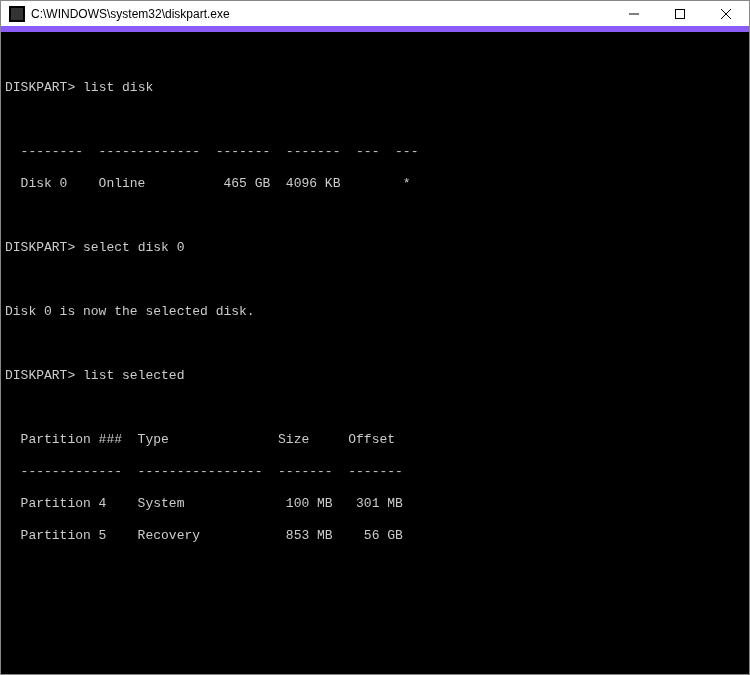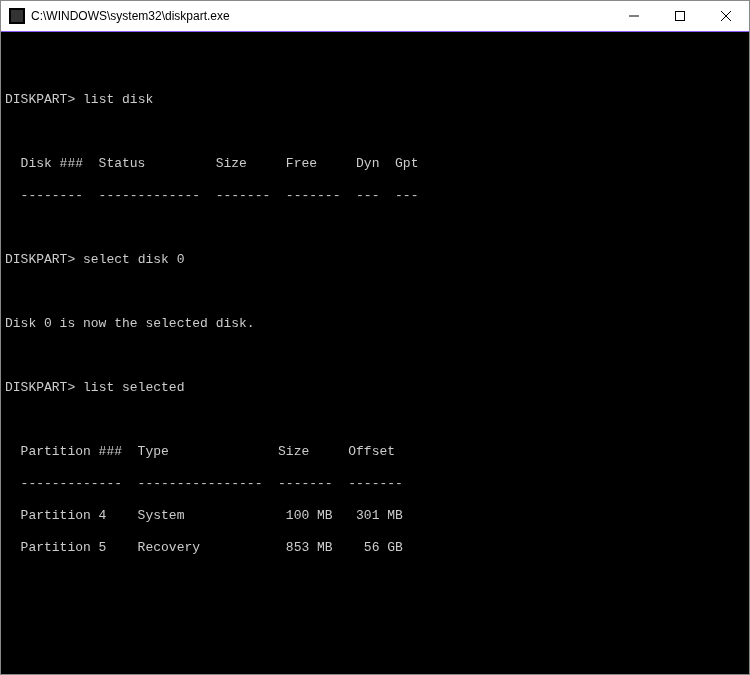--- a/index.html
+++ b/index.html
@@ -9,21 +9,21 @@
       width: 750px;
       height: 675px;
       overflow: hidden;
       border: 1px solid #888;
     }
     .titlebar {
       height: 31px;
       background: #fff;
       display: flex;
       align-items: center;
-      border-bottom: 1px solid #8b5cf6;
+      border-bottom: 6px solid #8b5cf6;
     }
     .titlebar-icon {
       width: 16px;
       height: 16px;
       margin-left: 8px;
       margin-right: 6px;
       background: #000;
       display: inline-block;
       position: relative;
     }
@@ -52,21 +52,21 @@
       color: #000;
       font-family: "Segoe UI", sans-serif;
     }
     .win-btn svg { display: block; }
     .terminal {
       background: #000;
       color: #ccc;
       font-family: Consolas, "Courier New", monospace;
       font-size: 13px;
       line-height: 16px;
-      padding: 12px 4px;
+      padding: 0 4px;
       height: calc(675px - 32px);
       overflow: hidden;
       white-space: pre;
     }
     .prompt-line { white-space: pre; }
   </style>
 </head>
 <body>
 
 <div class="titlebar">
@@ -89,22 +89,22 @@
           <line x1="10" y1="0" x2="0" y2="10" stroke="#000" stroke-width="1"></line>
         </svg>
     </div>
   </div>
 </div>
 
 <div class="terminal">
 <div class="prompt-line"> </div>
 <div class="prompt-line"><span>DISKPART&gt;</span> <span>list disk</span></div>
 <div class="prompt-line"> </div>
-<div class="prompt-line">  Disk ###  Status         Size     Free     Dyn  Gpt</div>
 <div class="prompt-line">  --------  -------------  -------  -------  ---  ---</div>
+<div class="prompt-line">  Disk 0    Online          465 GB  4096 KB        *</div>
 <div class="prompt-line"> </div>
 <div class="prompt-line"><span>DISKPART&gt;</span> <span>select disk 0</span></div>
 <div class="prompt-line"> </div>
 <div class="prompt-line">Disk 0 is now the selected disk.</div>
 <div class="prompt-line"> </div>
 <div class="prompt-line"><span>DISKPART&gt;</span> <span>list selected</span></div>
 <div class="prompt-line"> </div>
 <div class="prompt-line">  Partition ###  Type              Size     Offset</div>
 <div class="prompt-line">  -------------  ----------------  -------  -------</div>
 <div class="prompt-line">  Partition 4    System             100 MB   301 MB</div>

